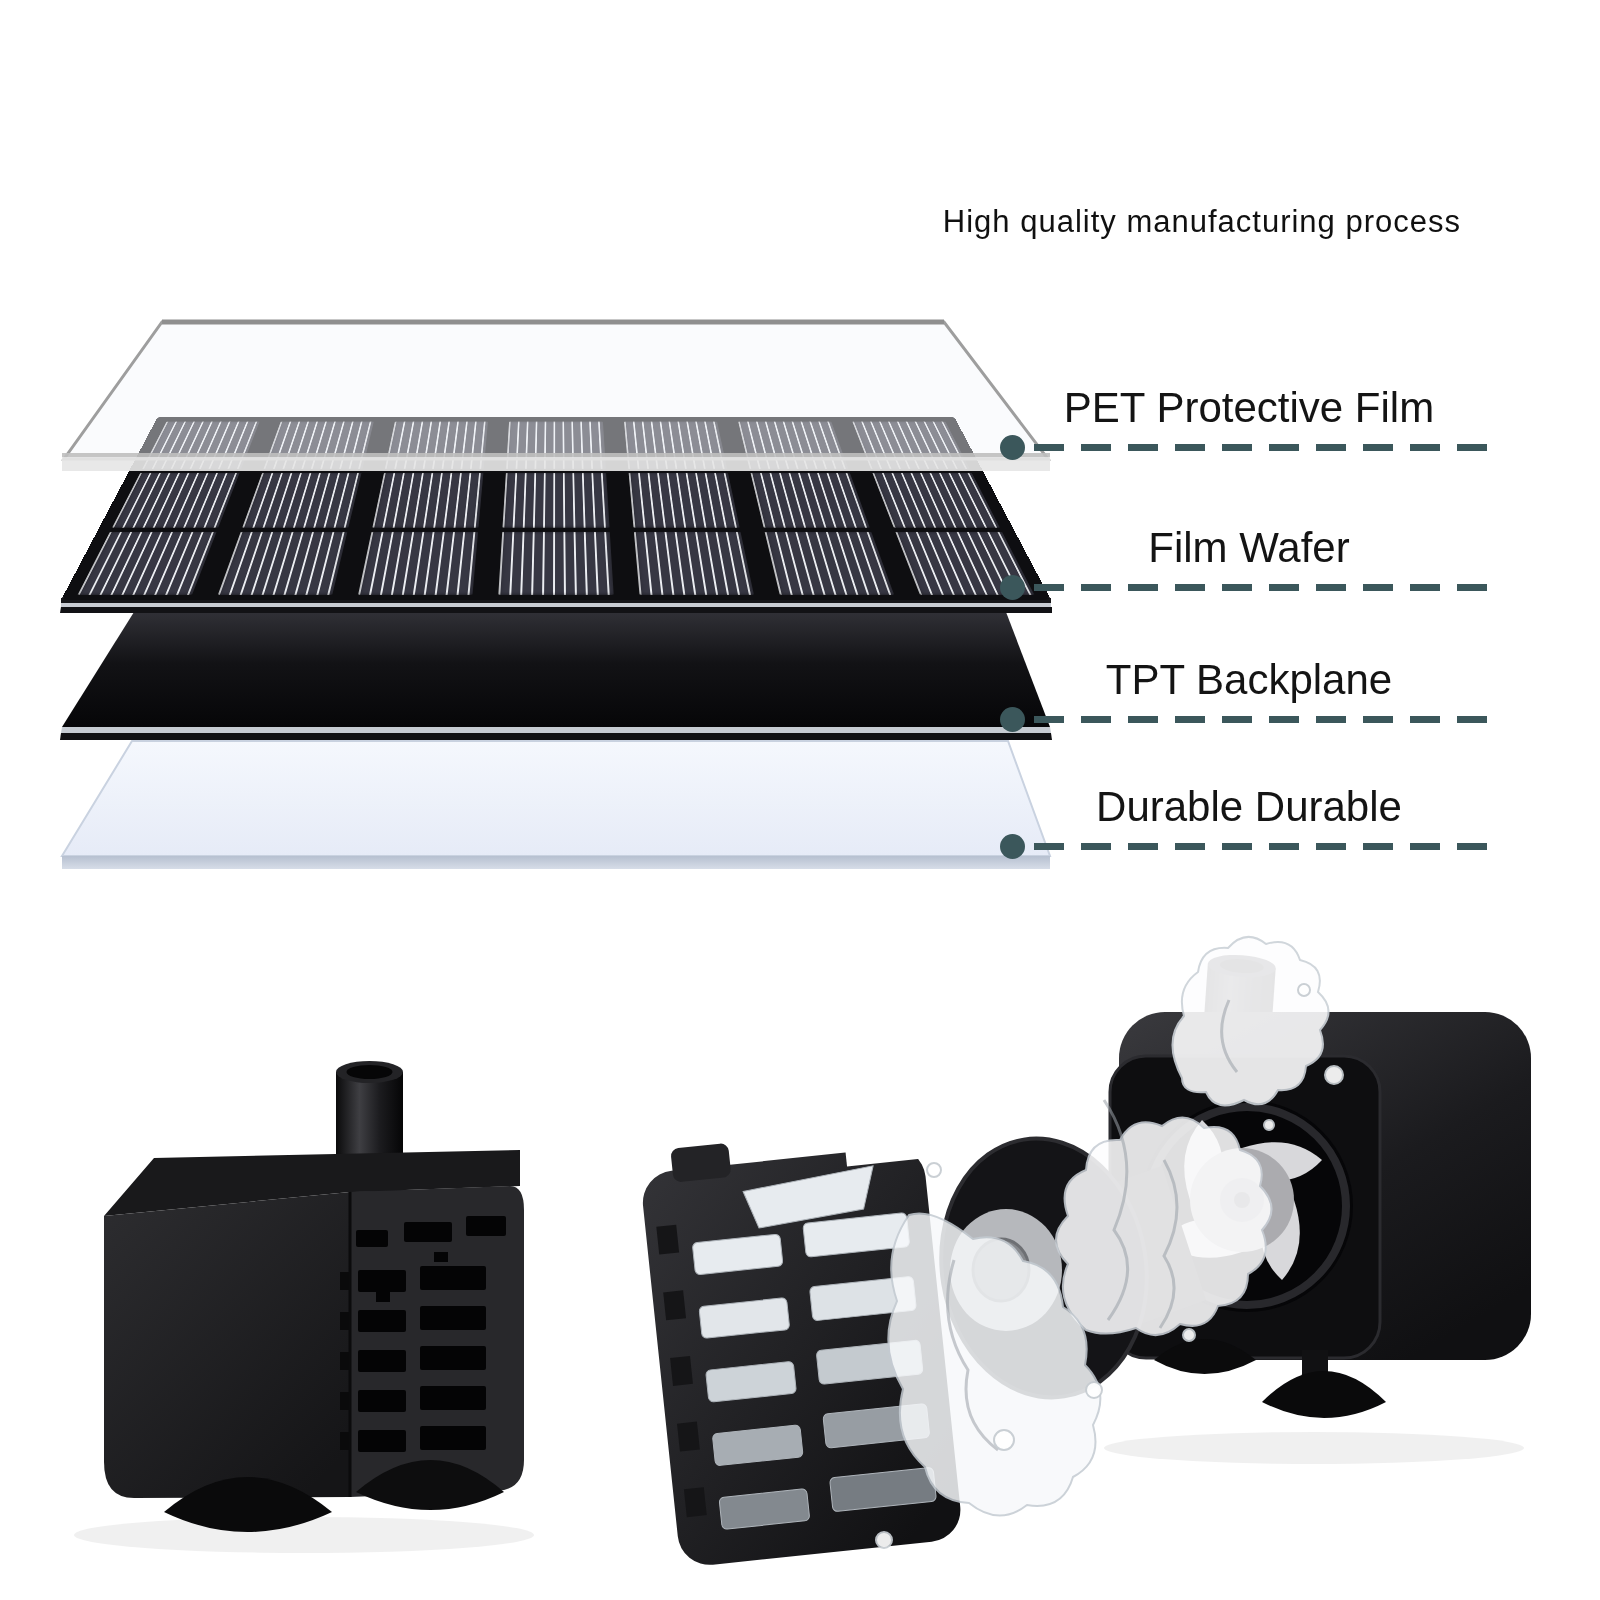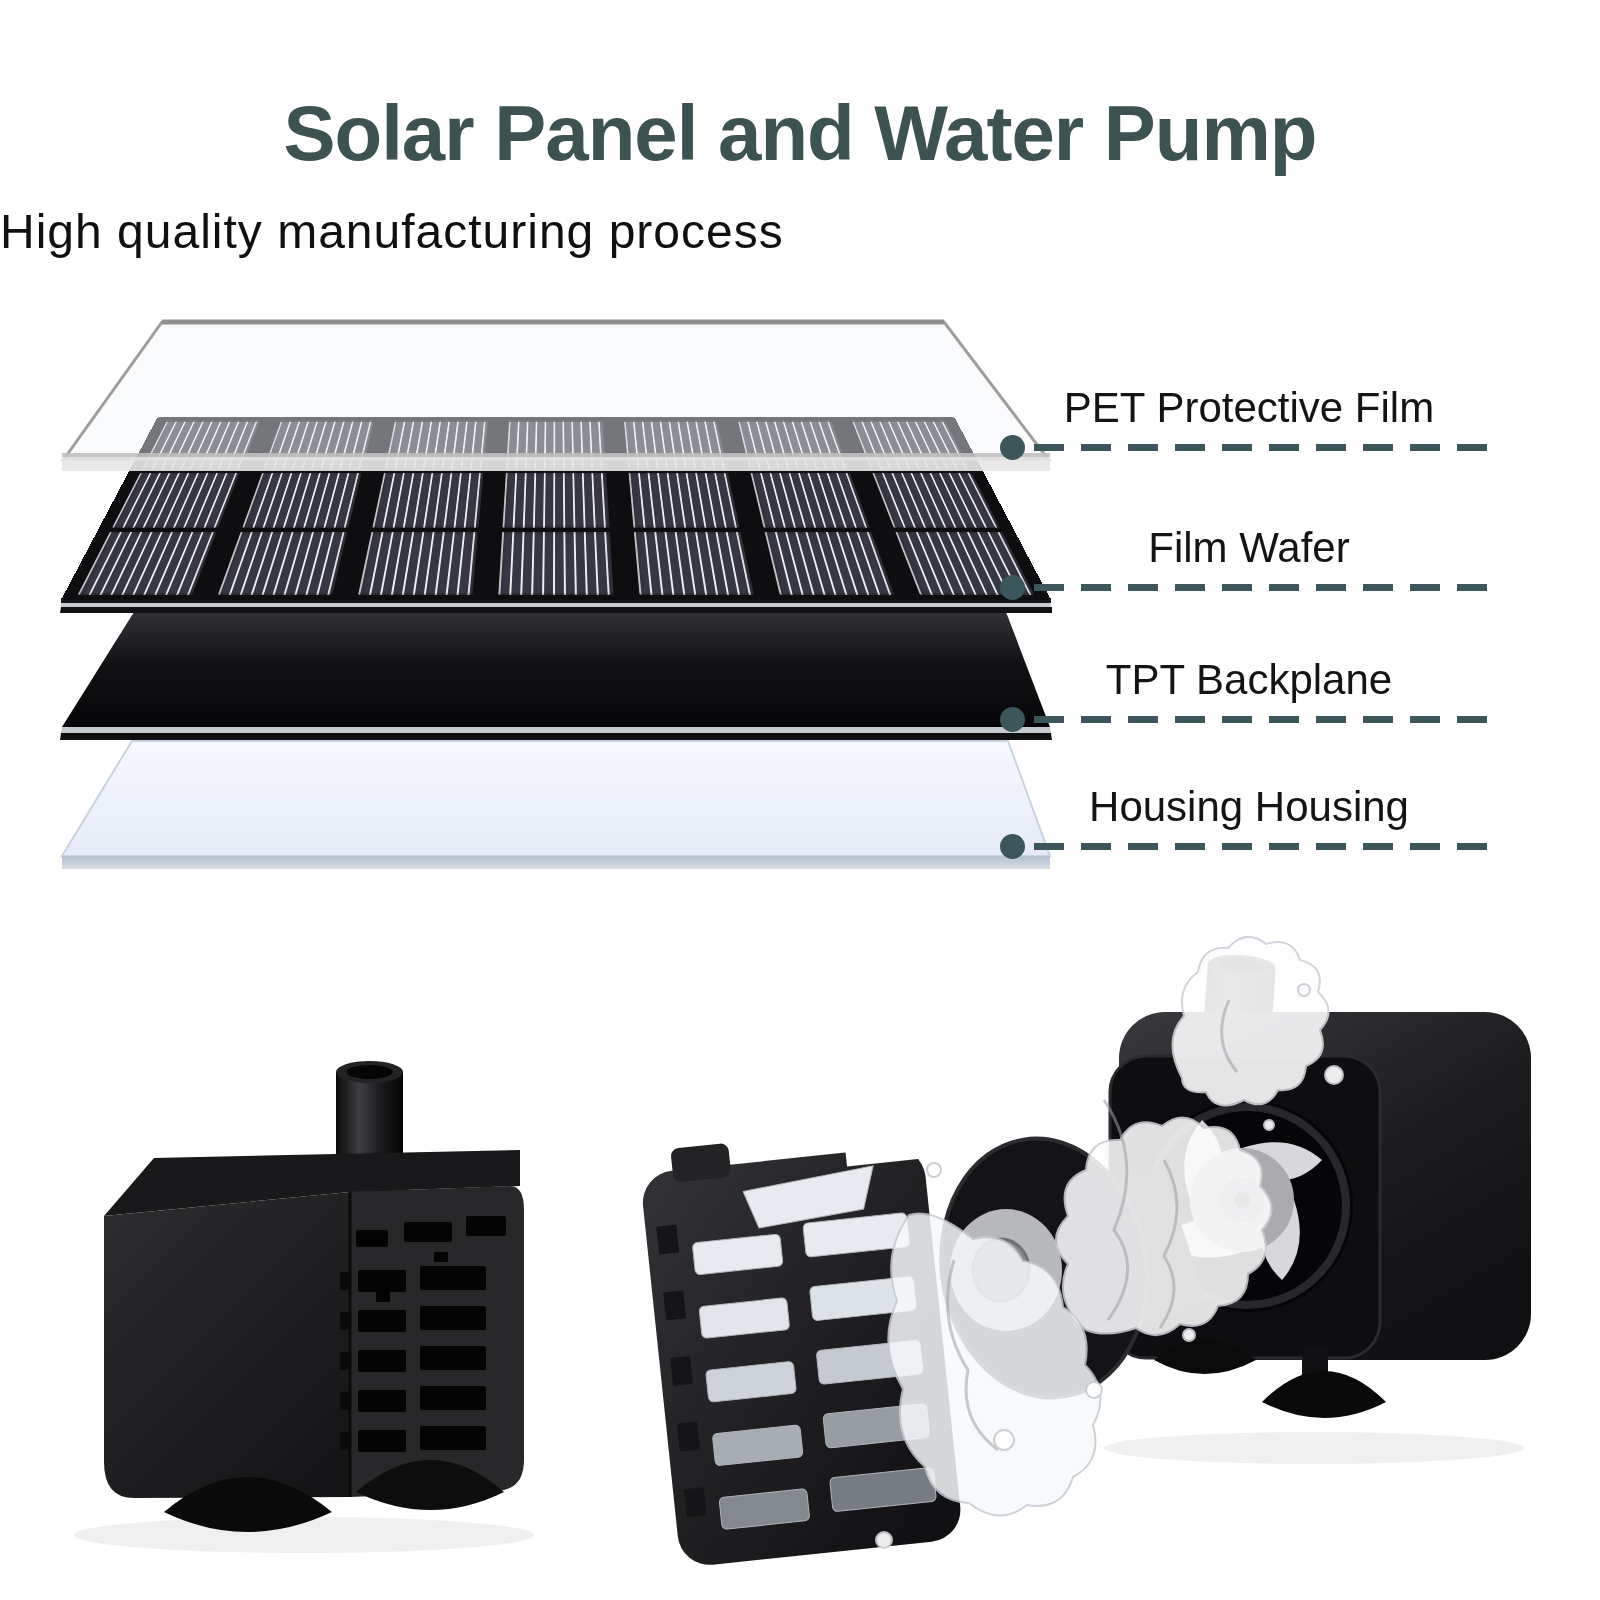--- a/index.html
+++ b/index.html
@@ -8,22 +8,22 @@
     background:var(--page-bg,#fff);
     font-family:"Liberation Sans","DejaVu Sans",sans-serif;
   }
   
   .title{
     position:absolute;top:88px;left:0;width:1600px;text-align:center;
     font-size:78px;font-weight:700;letter-spacing:-1px;
     color:var(--title-text,#3d5351);
   }
   .subtitle{
-    position:absolute;top:204px;left:0;width:1461px;text-align:left;
-    font-size:48px;font-weight:400;letter-spacing:1px;
+    position:absolute;top:204px;left:0;width:1461px;text-align:right;
+    font-size:31px;font-weight:400;letter-spacing:1px;
     color:var(--subtitle-text,#101010);
   }
   
   .diagram{position:absolute;left:4px;top:0;width:1600px;height:1184px;}
   .base-art,.film-art{position:absolute;left:0;top:0;width:1600px;height:1600px;pointer-events:none;}
   .base-art{z-index:1}
   .wafer-wrap{position:absolute;left:57px;top:417px;width:990px;height:183px;z-index:2;}
   .wafer-3d{
     position:absolute;bottom:0;left:0;width:990px;height:430px;box-sizing:border-box;
     transform-origin:50% 100%;
@@ -57,21 +57,20 @@
   .co-0{left:1030px;top:444px;}
   .co-1{left:1030px;top:584px;}
   .co-2{left:1030px;top:716px;}
   .co-3{left:1030px;top:843px;}
 </style>
 </head>
 <body>
 
 <div class="canvas">
 
-  <div class="title">Solar Panel and Water Pump</div>
   <div class="subtitle">High quality manufacturing process</div>
 
   <div class="diagram">
 
     <svg class="base-art" viewBox="0 0 1600 1600">
       <defs>
         <linearGradient id="bpGrad" x1="0" y1="0" x2="0" y2="1">
           <stop offset="0" stop-color="#303036"></stop>
             <stop offset="0.45" stop-color="#121215"></stop>
             <stop offset="1" stop-color="#060608"></stop>
@@ -308,16 +307,16 @@
       <div class="lbl">Film Wafer</div>
     </div>
     <div class="callout co-2">
       <div class="dot"></div>
       <div class="dash"></div>
       <div class="lbl">TPT Backplane</div>
     </div>
     <div class="callout co-3">
       <div class="dot"></div>
       <div class="dash"></div>
-      <div class="lbl">Housing Housing</div>
+      <div class="lbl">Durable Durable</div>
     </div>
   </div>
 </div>
 
 </body></html>

